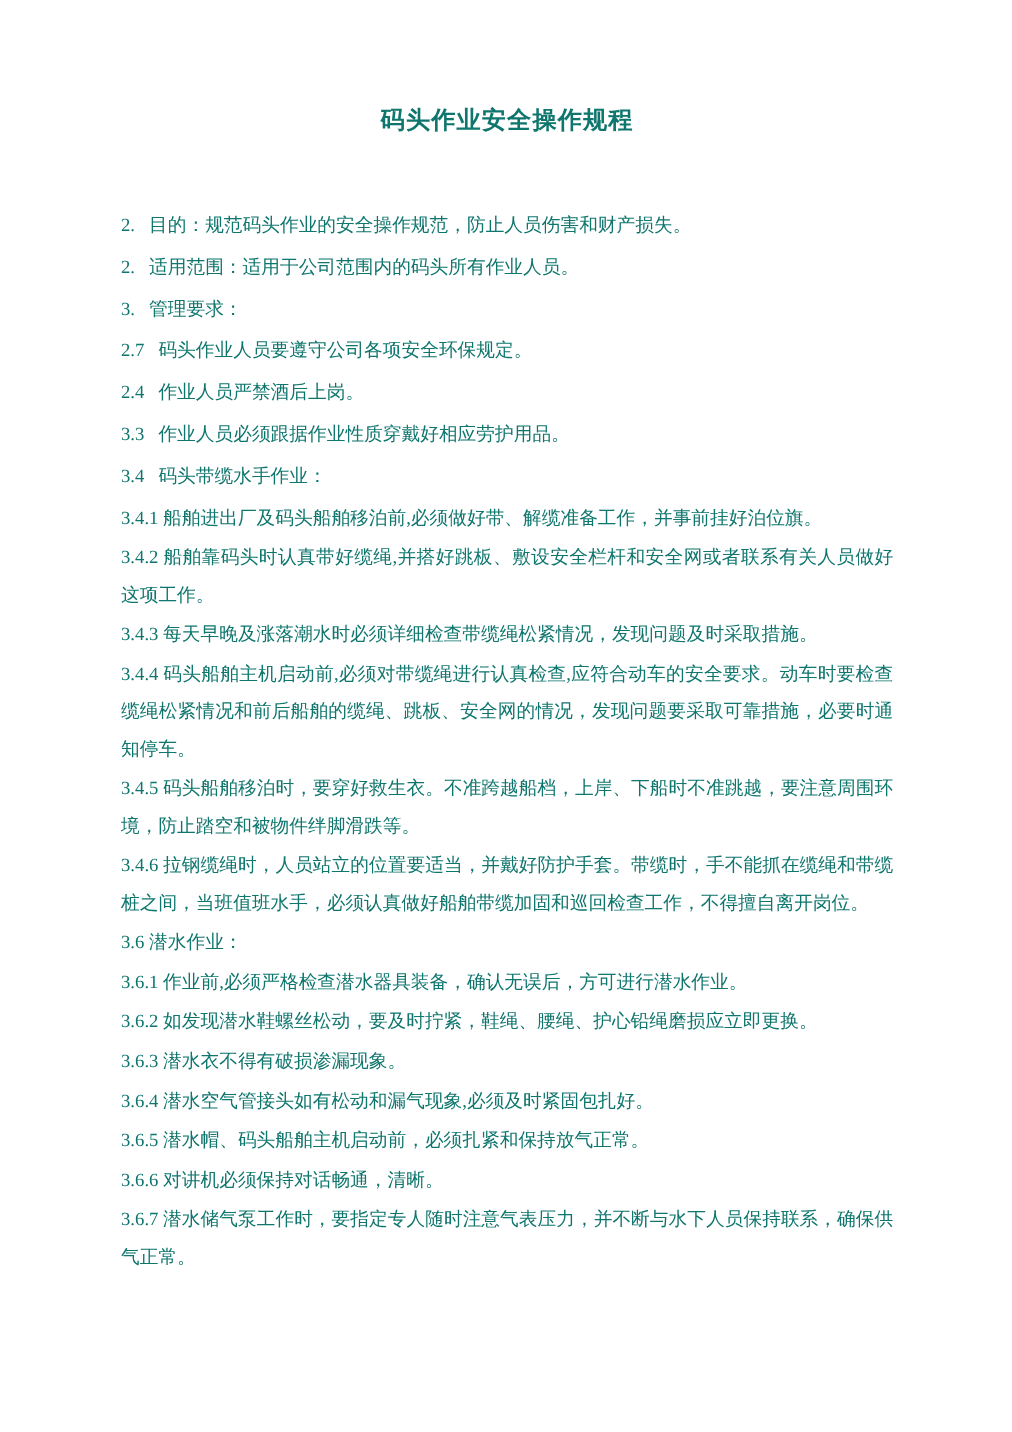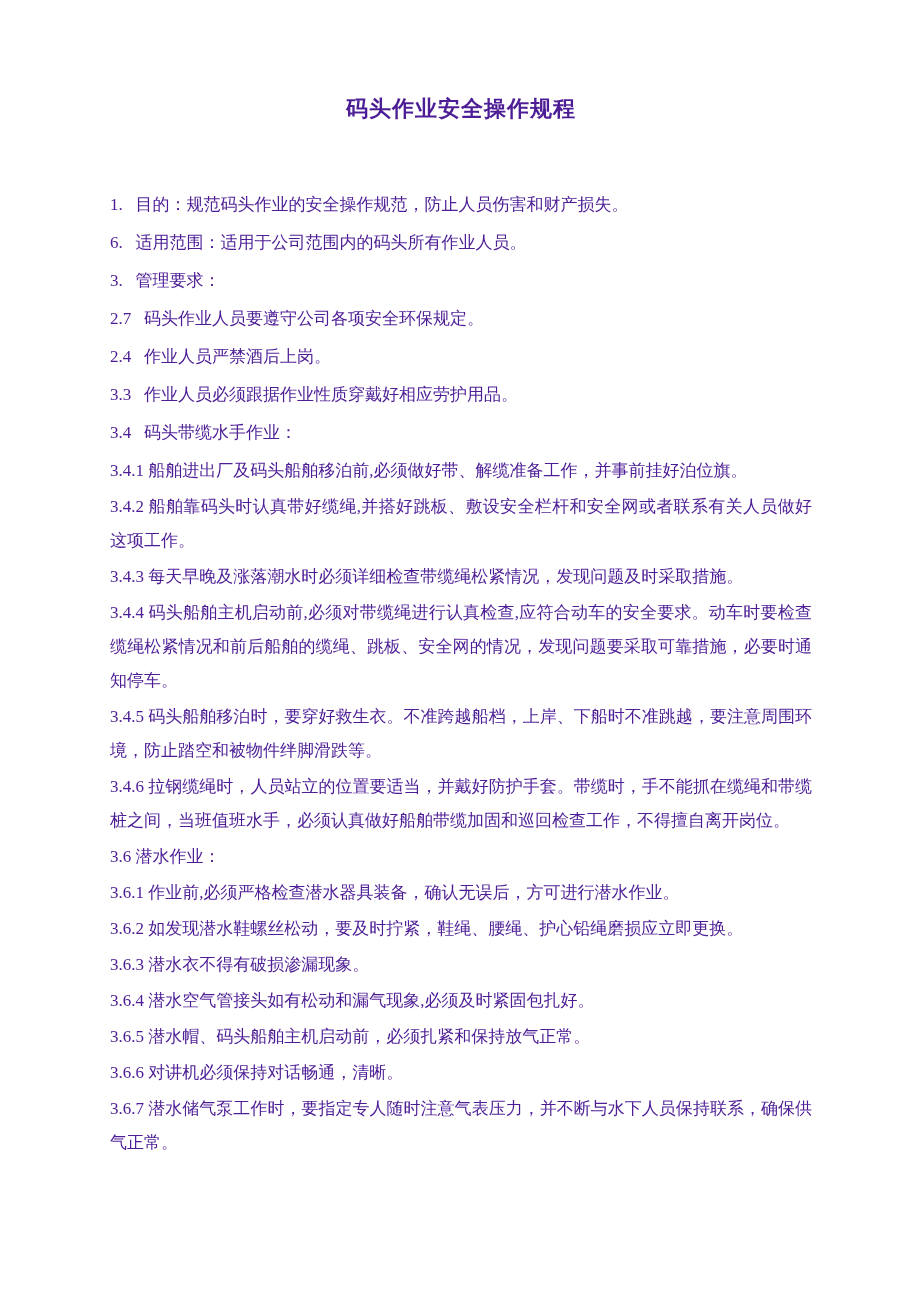--- a/index.html
+++ b/index.html
@@ -8,21 +8,21 @@
     background: #ffffff;
   }
   .page {
     position: relative;
     width: 920px;
     min-height: 1302px;
     background: #ffffff;
     box-sizing: border-box;
     padding: 95px 108px 70px 110px;
     font-family: "Liberation Serif", "DejaVu Serif", serif;
-    color: #4c1d95;
+    color: #0f766e;
   }
   .doc-title {
     margin: 0 0 64px 0;
     text-align: center;
     font-size: 22px;
     font-weight: bold;
     letter-spacing: 1px;
     line-height: 1.3;
   }
   .doc-body {
@@ -39,22 +39,22 @@
   .para.top-level {
     margin-bottom: 4px;
   }
 </style>
 </head>
 <body>
 
 <div class="page">
   <h1 class="doc-title">码头作业安全操作规程</h1>
   <div class="doc-body">
-    <p class="para top-level">1.   目的：规范码头作业的安全操作规范，防止人员伤害和财产损失。</p>
-    <p class="para top-level">6.   适用范围：适用于公司范围内的码头所有作业人员。</p>
+    <p class="para top-level">2.   目的：规范码头作业的安全操作规范，防止人员伤害和财产损失。</p>
+    <p class="para top-level">2.   适用范围：适用于公司范围内的码头所有作业人员。</p>
     <p class="para top-level">3.   管理要求：</p>
     <p class="para top-level">2.7   码头作业人员要遵守公司各项安全环保规定。</p>
     <p class="para top-level">2.4   作业人员严禁酒后上岗。</p>
     <p class="para top-level">3.3   作业人员必须跟据作业性质穿戴好相应劳护用品。</p>
     <p class="para top-level">3.4   码头带缆水手作业：</p>
     <p class="para">3.4.1 船舶进出厂及码头船舶移泊前,必须做好带、解缆准备工作，并事前挂好泊位旗。</p>
     <p class="para">3.4.2 船舶靠码头时认真带好缆绳,并搭好跳板、敷设安全栏杆和安全网或者联系有关人员做好这项工作。</p>
     <p class="para">3.4.3 每天早晚及涨落潮水时必须详细检查带缆绳松紧情况，发现问题及时采取措施。</p>
     <p class="para">3.4.4 码头船舶主机启动前,必须对带缆绳进行认真检查,应符合动车的安全要求。动车时要检查缆绳松紧情况和前后船舶的缆绳、跳板、安全网的情况，发现问题要采取可靠措施，必要时通知停车。</p>
     <p class="para">3.4.5 码头船舶移泊时，要穿好救生衣。不准跨越船档，上岸、下船时不准跳越，要注意周围环境，防止踏空和被物件绊脚滑跌等。</p>

